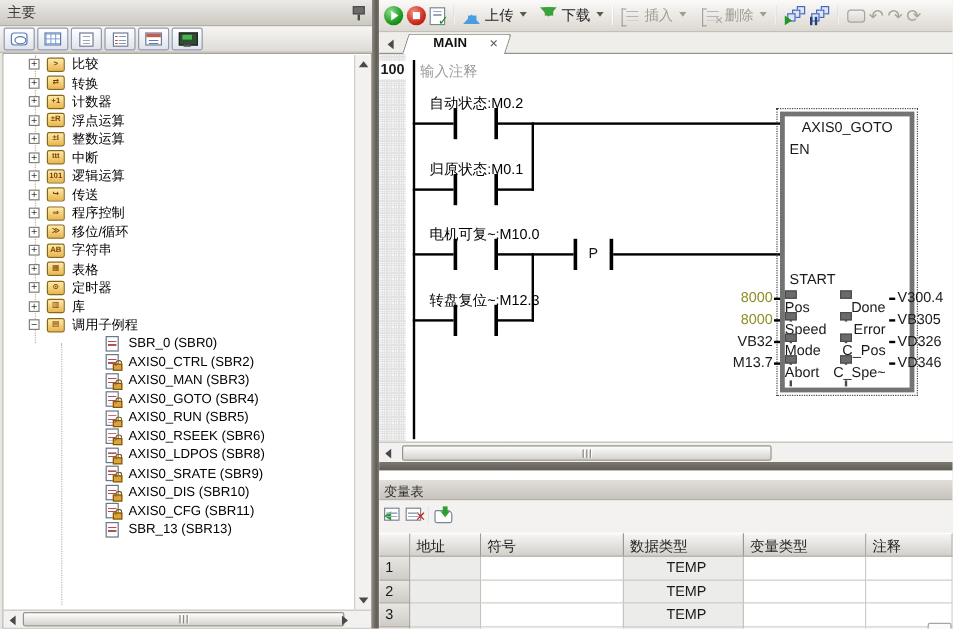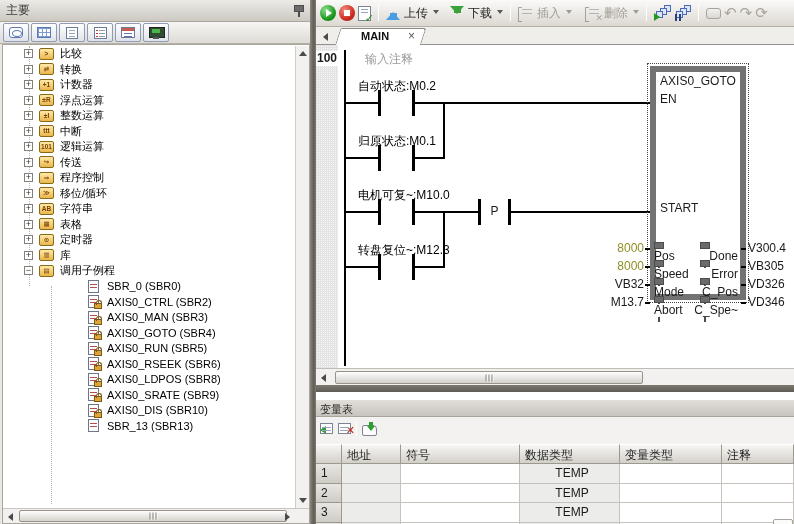--- a/index.html
+++ b/index.html
@@ -122,26 +122,26 @@
   .tab::before { content:""; position:absolute; inset:0; background:#fff; border:1px solid #8e8a82; border-bottom:none;
     transform:skewX(-18deg); transform-origin:100% 100%; border-radius:2px 3px 0 0; }
   .tab .t { position:absolute; left:26px; top:2px; font-weight:bold; font-size:11px; color:#111; }
   .tab .x { position:absolute; right:6px; top:1px; font-size:12px; color:#555; }
 
   
   .editor { position:absolute; left:0; top:45px; width:478px; height:323px; background:#fff; overflow:hidden; }
   .net-margin { position:absolute; left:0; top:0; width:22px; height:323px;
     background-image:repeating-linear-gradient(0deg,#e3e3e3 0 1px,transparent 1px 2px),repeating-linear-gradient(90deg,#e3e3e3 0 1px,#f6f6f6 1px 2px); }
   .net-num { position:absolute; left:0; top:6px; width:22px; height:15px; background:#fff; font-weight:bold; font-size:12px; text-align:center; }
-  .net-comment { position:absolute; left:34px; top:6px; color:#9b9b9b; font-size:12px;margin-left:15px; }
+  .net-comment { position:absolute; left:34px; top:6px; color:#9b9b9b; font-size:12px; }
   .wire { position:absolute; background:#000; }
   .cbar { position:absolute; width:3px; height:26px; background:#000; }
   .llabel { position:absolute; font-size:12px; color:#000; white-space:nowrap; }
   .pletter { position:absolute; left:165px; top:159px; width:27px; text-align:center; font-size:12px; }
-  .block { position:absolute; left:334px; top:21px; width:96px; height:234px; border:6px solid #737373; background:#fff;
+  .block { position:absolute; left:334px; top:48px; width:112px; height:234px; border:4px solid #737373; background:#fff;
     outline:1px dotted #444; outline-offset:2px; }
   .blk-title { position:absolute; left:0; top:2px; width:100%; text-align:center; font-size:12px; }
   .pin-en    { position:absolute; left:4px; top:20px; font-size:12px; }
   .pin-start { position:absolute; left:4px; top:129px; font-size:12px; }
   .prow { position:absolute; left:0; width:478px; height:18px; }
   .prow .pv { position:absolute; top:0; font-size:12px; }
   .prow .pv.in { left:250px; width:78px; text-align:right; }
   .prow .pv.in.const { color:#8e8e25; }
   .prow .pv.out { left:432px; }
   .prow .pin { position:absolute; top:0; font-size:12px; }
@@ -335,20 +335,26 @@
     <span class="picon">
               <i class="lock"></i>
             </span>
     <span class="tree-label">AXIS0_SRATE (SBR9)</span>
   </div>
           <div class="trow sub locked">
     <span class="picon">
               <i class="lock"></i>
             </span>
     <span class="tree-label">AXIS0_DIS (SBR10)</span>
+  </div>
+          <div class="trow sub locked">
+    <span class="picon">
+              <i class="lock"></i>
+            </span>
+    <span class="tree-label">AXIS0_CFG (SBR11)</span>
   </div>
           <div class="trow sub">
     <span class="picon"></span>
     <span class="tree-label">SBR_13 (SBR13)</span>
   </div>
         </div>
       <div class="vscroll">
         <span class="sb-btn tri-up" style="left:0; top:1px;"></span>
         <span class="sb-btn tri-down" style="left:0; bottom:1px;"></span>
       </div>

